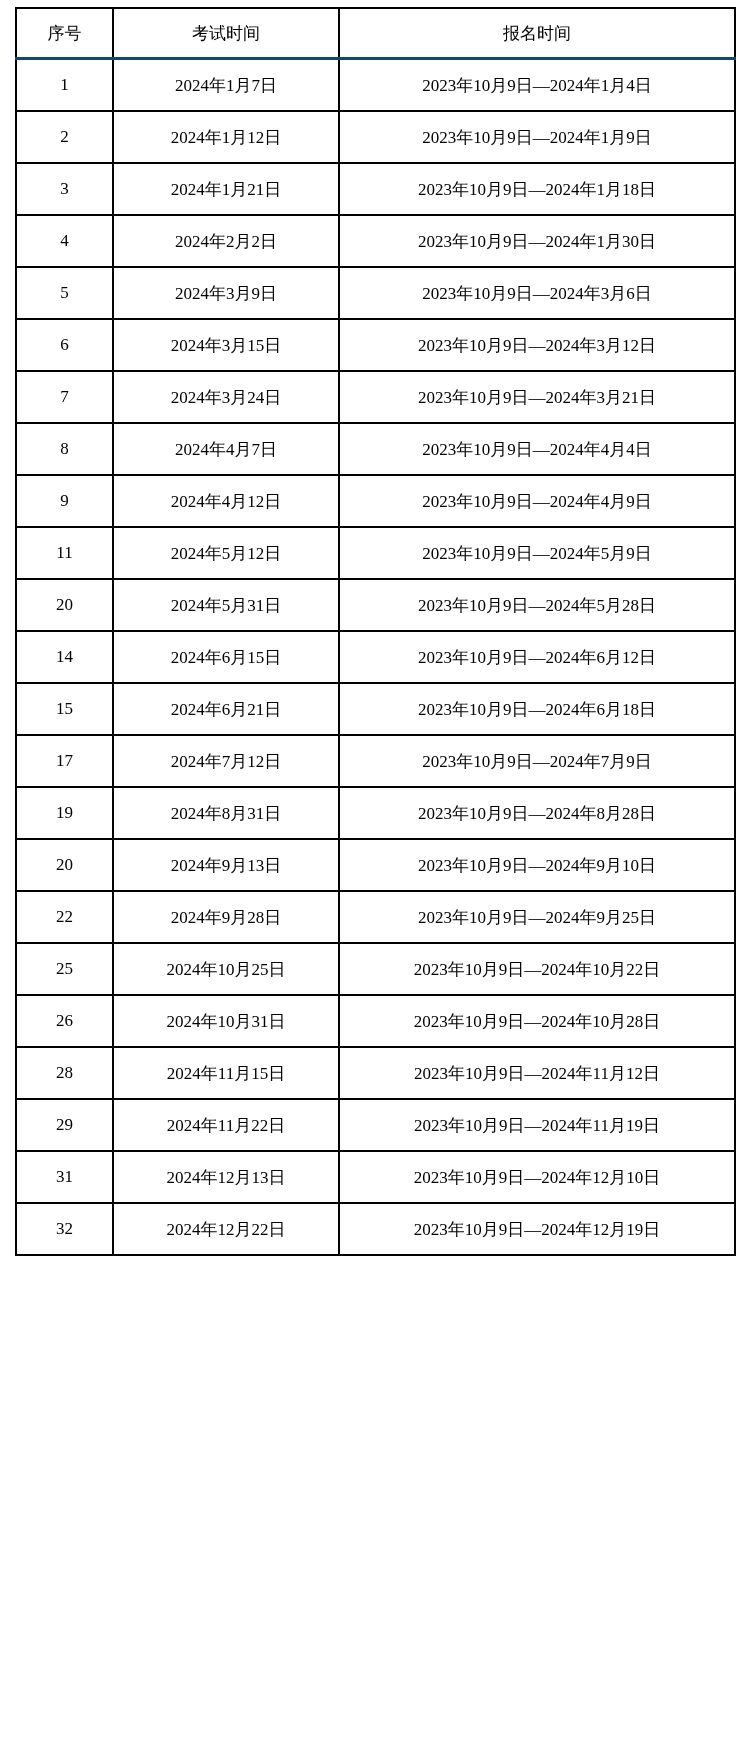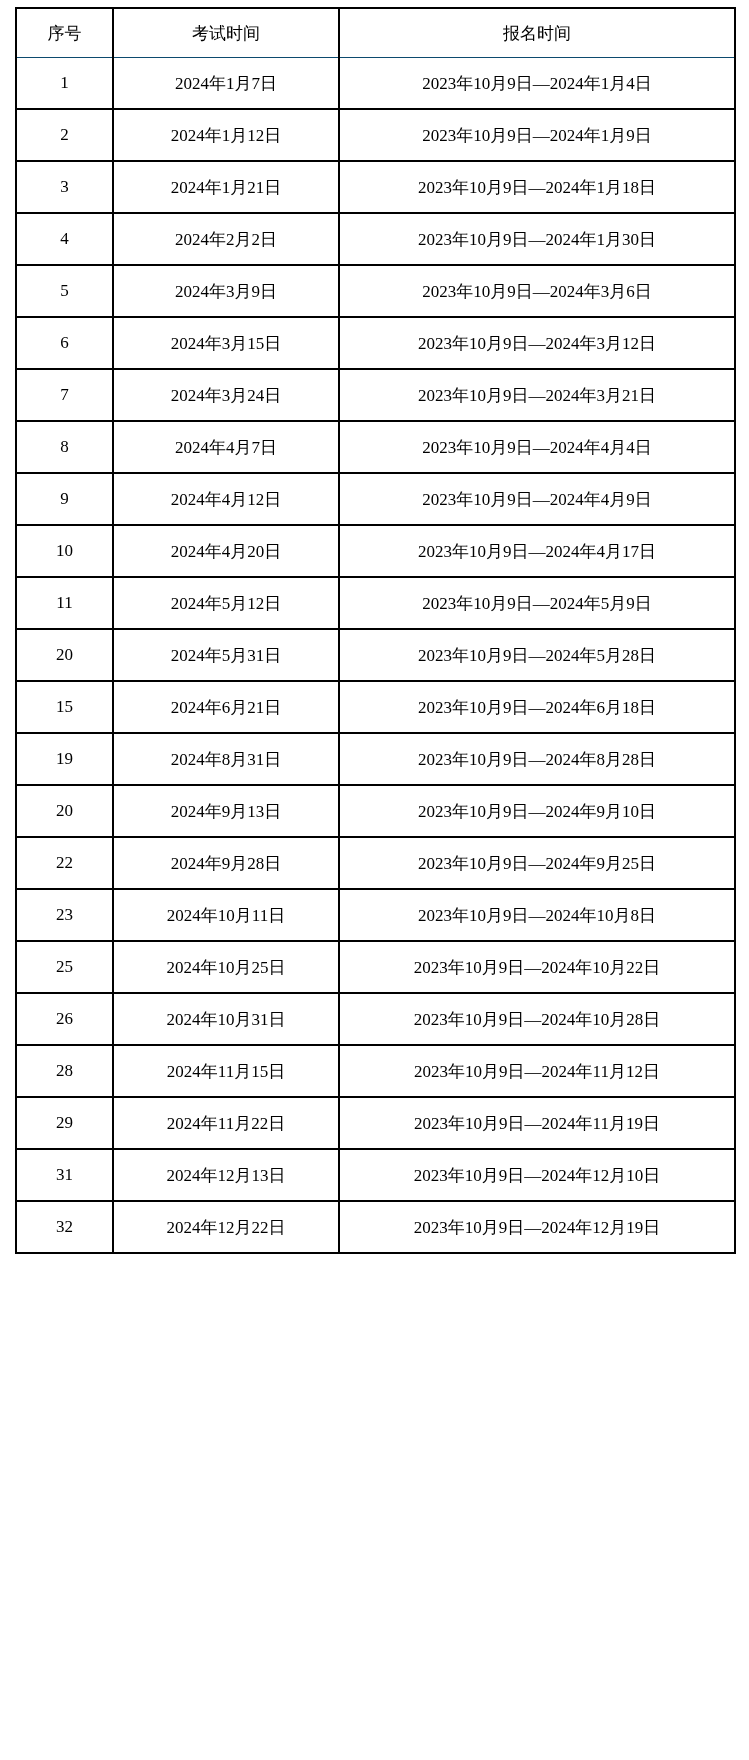--- a/index.html
+++ b/index.html
@@ -30,21 +30,21 @@
     text-align: center;
     vertical-align: middle;
     font-size: 17px;
     font-weight: normal;
     padding: 0;
     overflow: hidden;
     white-space: nowrap;
   }
   table.schedule thead th {
     height: 48px;
-    border-bottom: 1px solid #0c4a6e;
+    border-bottom: 3px solid #0c4a6e;
   }
   table.schedule tbody td {
     height: 50px;
   }
   table.schedule tbody tr:first-child td {
     border-top: 1px solid #000000;
   }
 </style>
 </head>
 <body>
@@ -103,58 +103,58 @@
           <td>8</td>
           <td>2024年4月7日</td>
           <td>2023年10月9日—2024年4月4日</td>
         </tr>
         <tr>
           <td>9</td>
           <td>2024年4月12日</td>
           <td>2023年10月9日—2024年4月9日</td>
         </tr>
         <tr>
-          <td>10</td>
-          <td>2024年4月20日</td>
-          <td>2023年10月9日—2024年4月17日</td>
-        </tr>
-        <tr>
           <td>11</td>
           <td>2024年5月12日</td>
           <td>2023年10月9日—2024年5月9日</td>
         </tr>
         <tr>
           <td>20</td>
           <td>2024年5月31日</td>
           <td>2023年10月9日—2024年5月28日</td>
         </tr>
         <tr>
+          <td>14</td>
+          <td>2024年6月15日</td>
+          <td>2023年10月9日—2024年6月12日</td>
+        </tr>
+        <tr>
           <td>15</td>
           <td>2024年6月21日</td>
           <td>2023年10月9日—2024年6月18日</td>
+        </tr>
+        <tr>
+          <td>17</td>
+          <td>2024年7月12日</td>
+          <td>2023年10月9日—2024年7月9日</td>
         </tr>
         <tr>
           <td>19</td>
           <td>2024年8月31日</td>
           <td>2023年10月9日—2024年8月28日</td>
         </tr>
         <tr>
           <td>20</td>
           <td>2024年9月13日</td>
           <td>2023年10月9日—2024年9月10日</td>
         </tr>
         <tr>
           <td>22</td>
           <td>2024年9月28日</td>
           <td>2023年10月9日—2024年9月25日</td>
-        </tr>
-        <tr>
-          <td>23</td>
-          <td>2024年10月11日</td>
-          <td>2023年10月9日—2024年10月8日</td>
         </tr>
         <tr>
           <td>25</td>
           <td>2024年10月25日</td>
           <td>2023年10月9日—2024年10月22日</td>
         </tr>
         <tr>
           <td>26</td>
           <td>2024年10月31日</td>
           <td>2023年10月9日—2024年10月28日</td>

